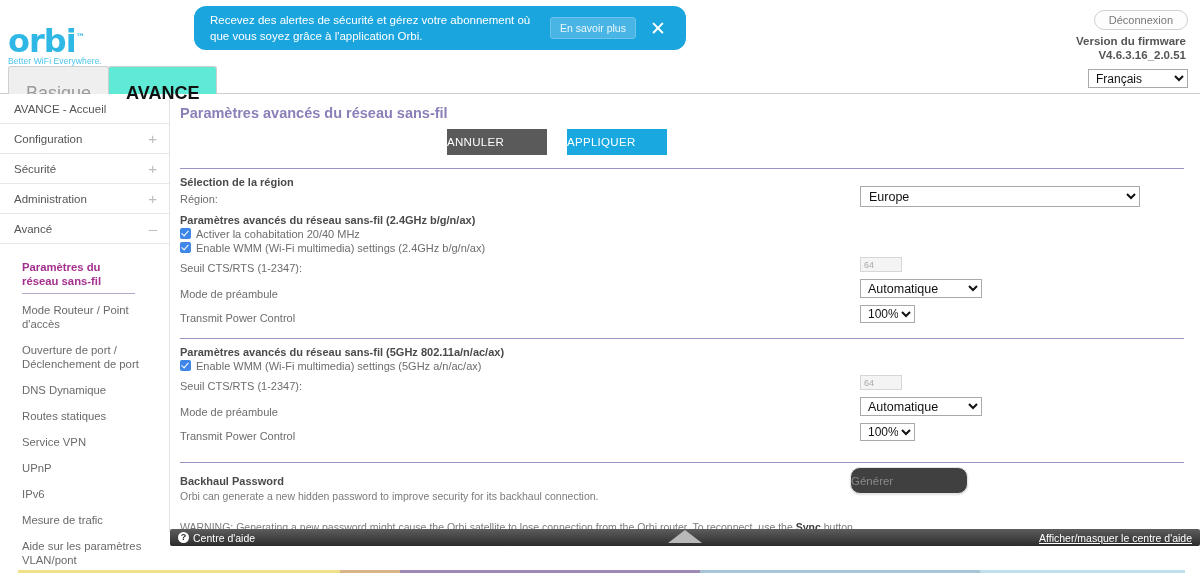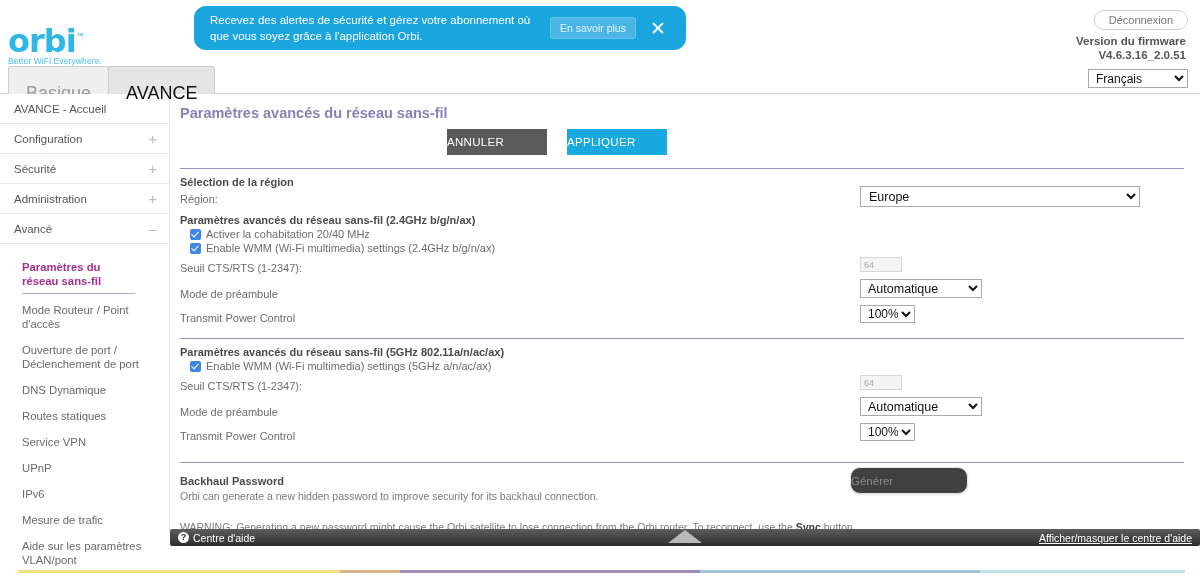--- a/index.html
+++ b/index.html
@@ -81,21 +81,21 @@
   .tab {
     height: 28px; line-height: 28px;
     padding: 12px 17px; font-size: 18px;
     border: 1px solid #cfcfcf; border-bottom: none;
     border-radius: 3px 3px 0 0;
     margin-right: -1px; cursor: pointer;
     position: relative; top: 1px;
   }
   .tab.inactive { background: #efefef; color: #9a9a9a; }
   .tab.active {
-    background: #e5e5e5; color: #111; font-weight: normal;
+    background: #5eead4; color: #111; font-weight: bold;
     z-index: 2;
   }
 
   
   .body-row { position: absolute; top: 94px; left: 0; width: 1200px; height: 438px; }
 
   .sidebar {
     position: absolute; left: 0; top: 0;
     width: 170px; height: 438px;
     background: #fff;
@@ -149,21 +149,21 @@
   }
   .sec-title {
     font-size: 11px; font-weight: bold; color: #4a4a4a;
     margin: 7px 0 2px 0;
   }
   .frow {
     position: relative; display: flex; align-items: center;
     min-height: 17px; margin: 2px 0;
   }
   .flabel { font-size: 11px; color: #6d6d6d; }
-  .cb-row { display: flex; align-items: center; gap: 5px; margin: 2px 10px; }
+  .cb-row { display: flex; align-items: flex-start; gap: 5px; margin: 2px 0; }
   .cbox {
     width: 11px; height: 11px; border-radius: 2px;
     background: #3e87e8; position: relative; flex: none; cursor: pointer;
   }
   .cbox::after {
     content: ""; position: absolute;
     left: 3px; top: 1px; width: 3px; height: 6px;
     border: solid #fff; border-width: 0 1.6px 1.6px 0;
     transform: rotate(42deg);
   }

